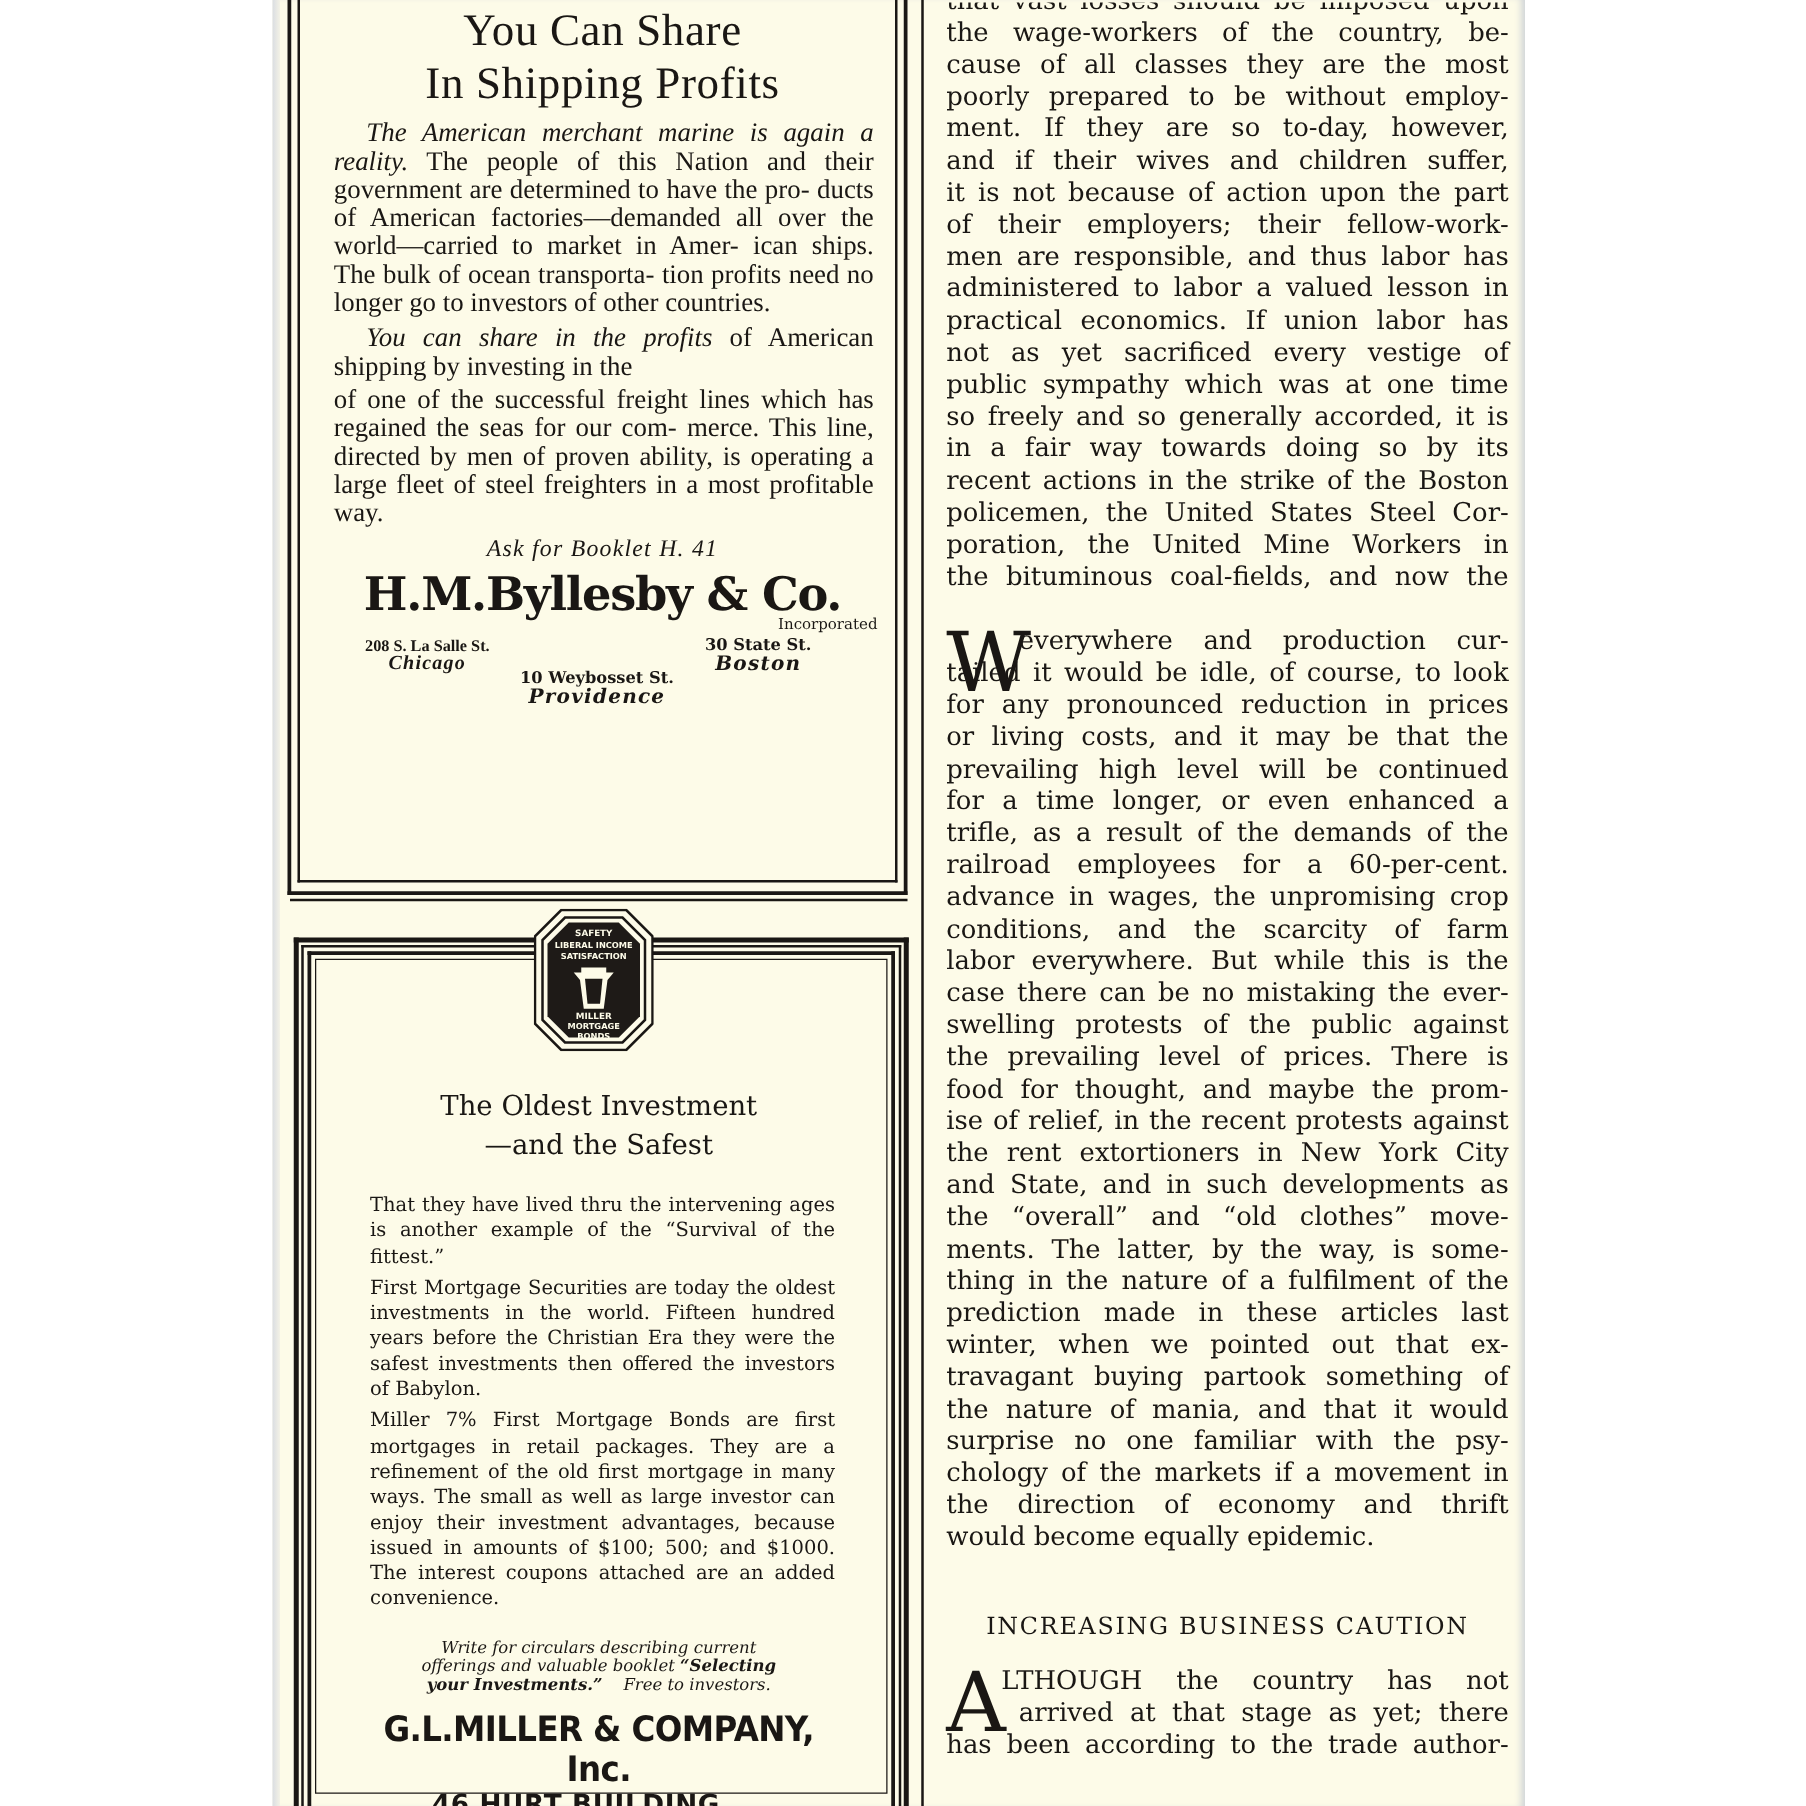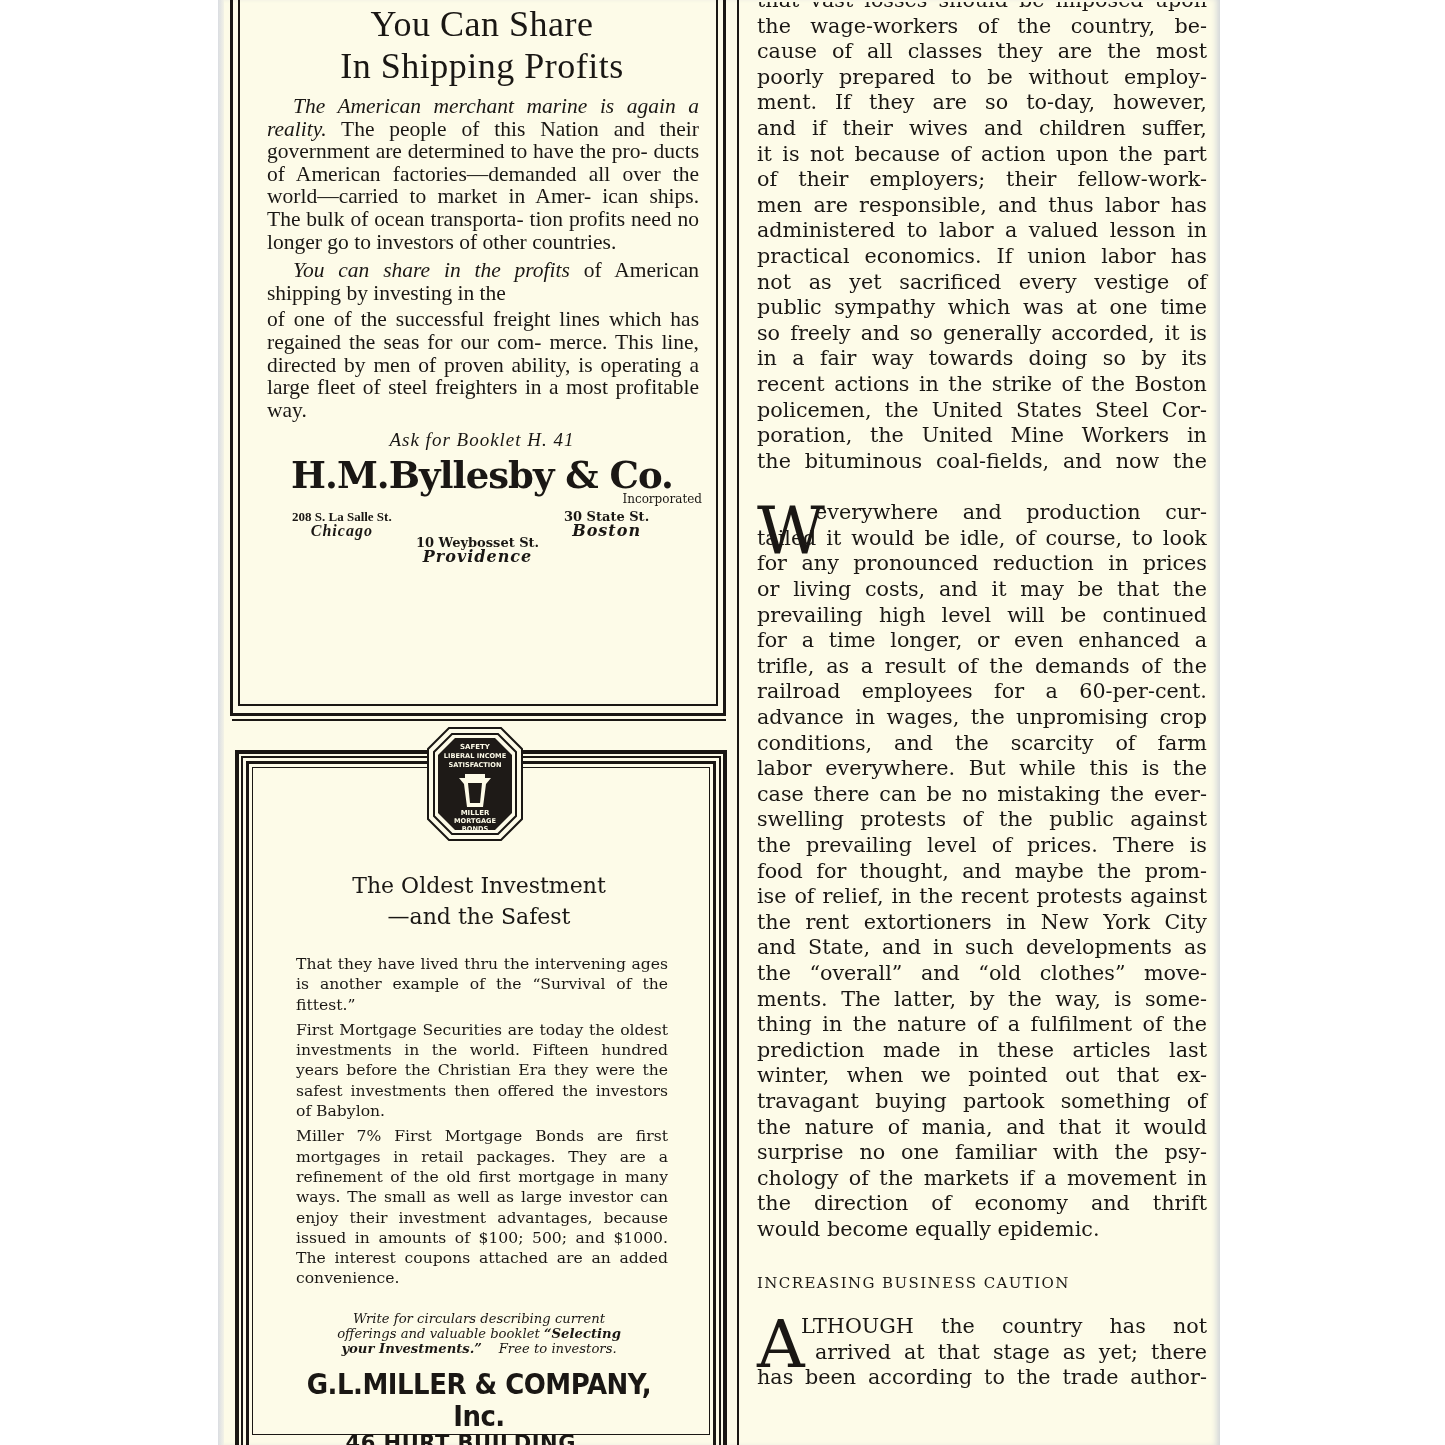--- a/index.html
+++ b/index.html
@@ -90,21 +90,21 @@
   .col-rule { position:absolute; left: 737px; top: 0; width: 2px; height: 1445px; background:#1a1714; }
   .article { position:absolute; left: 757px; top: -12px; width: 450px; font-family:"DejaVu Serif", serif; font-size: 20.7px; line-height: 25.6px; }
   .article .line { white-space: nowrap; display:flex; justify-content: space-between; }
   .article .line.last { justify-content: flex-start; }
   .article .line span { }
   .article .cut { color:#1a1714; clip-path: inset(55% 0 0 0); }
   .para-gap { height: 26px; }
   .dropcap-block { position: relative; }
   .dropcap { position:absolute; left: 0; top: 3px; font-family:"DejaVu Serif", serif; font-size: 66px; line-height: 56px; }
   .indent { padding-left: 58px; }
-  .section-head { font-family:"DejaVu Serif", serif; font-size: 15px; letter-spacing: 1.4px; margin-top: 28px; margin-bottom: 18px; }
+  .section-head { font-family:"DejaVu Serif", serif; font-size: 19px; letter-spacing: 1.4px; text-align:center; margin-top: 46px; margin-bottom: 18px; }
 </style>
 </head>
 <body>
 
 <div class="page"></div>
 <div class="page-edge"></div>
 
 <div class="ad1-outer"></div>
 <div class="ad1-inner"></div>
 

